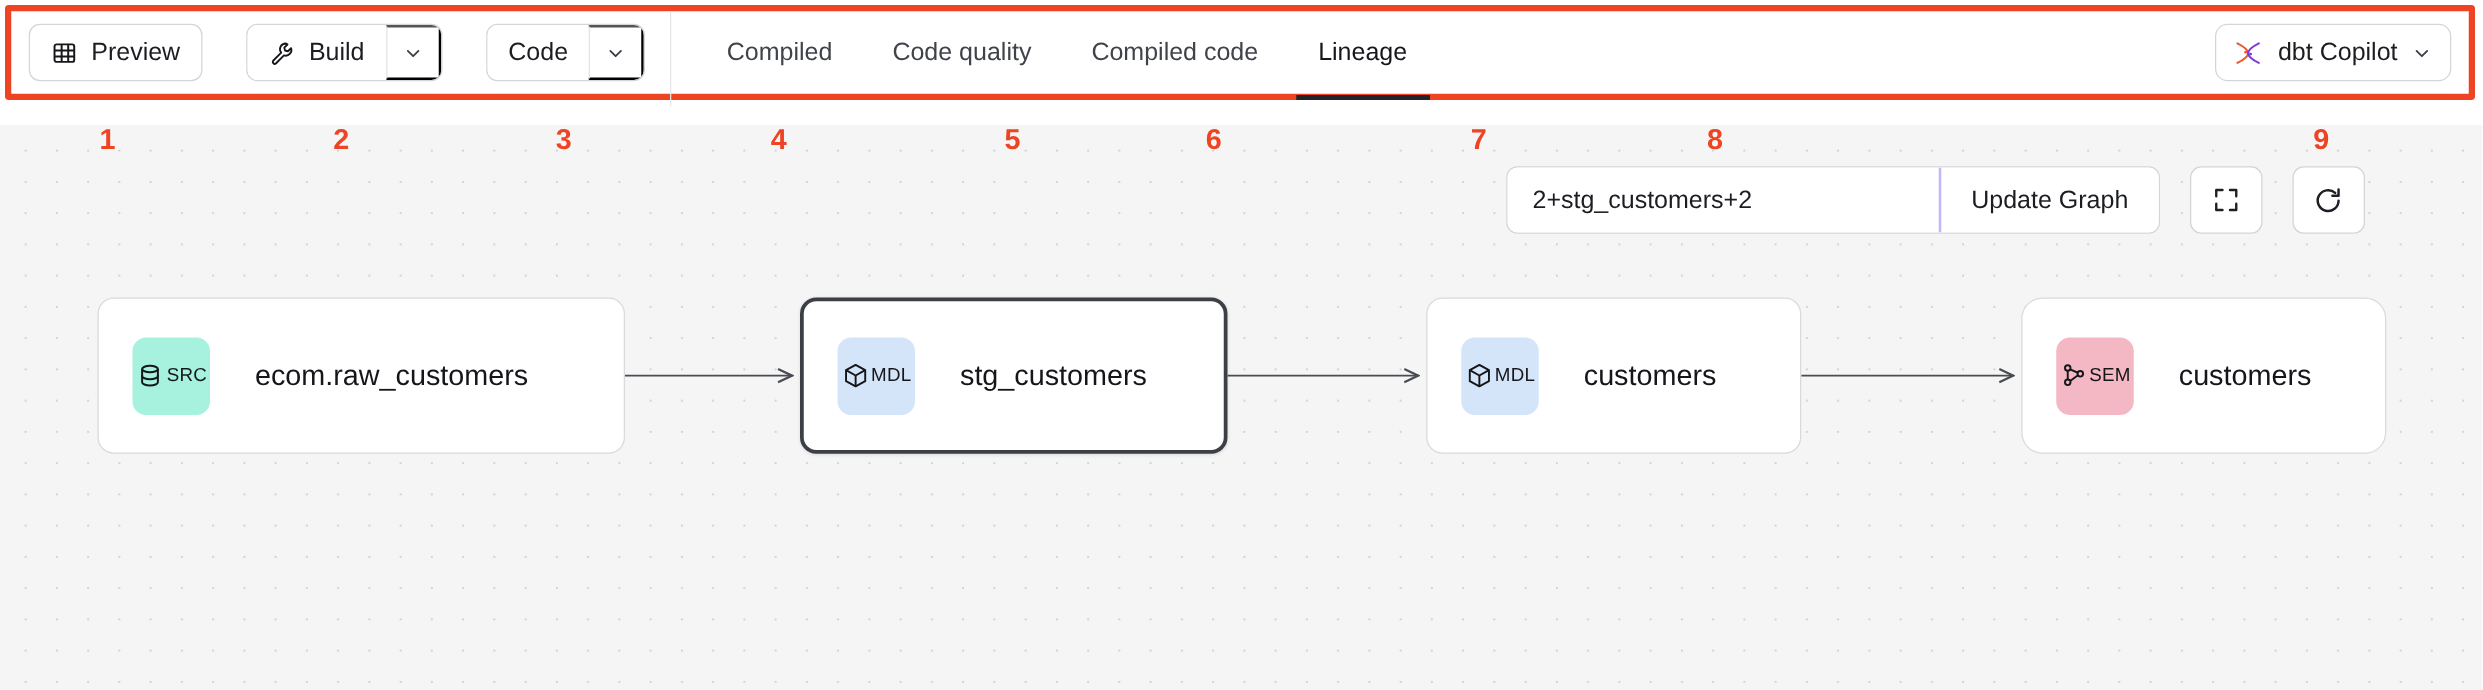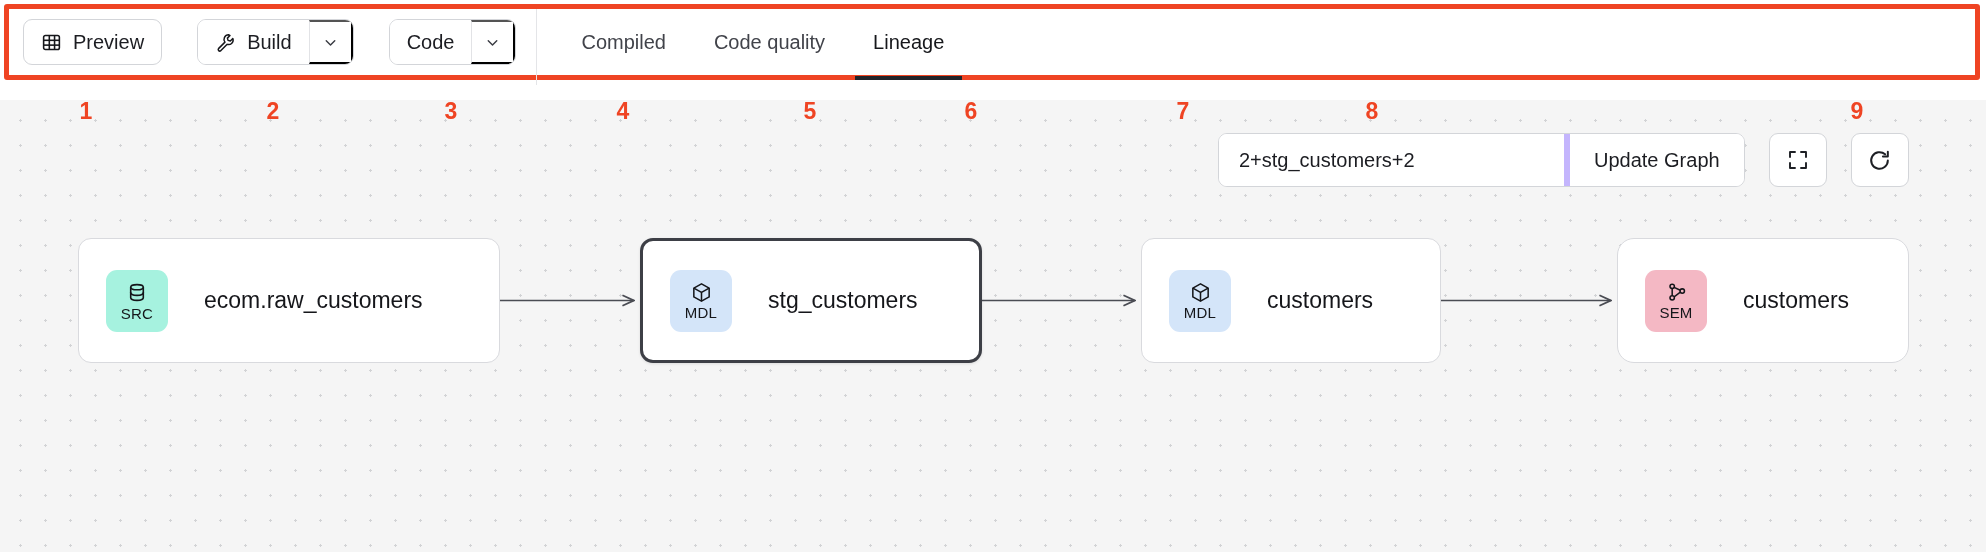--- a/index.html
+++ b/index.html
@@ -96,36 +96,36 @@
     width: 1986px; height: 452px;
     background-color: #f5f5f5;
     background-image: radial-gradient(#d2d3d5 1.1px, transparent 1.2px);
     background-size: 25px 25px;
     background-position: 8px 8px;
   }
 
   
   .graph-controls {
     position: absolute; left: 1205px; top: 133px;
-    display: flex; align-items: center; gap: 24px; margin-left: 13px;
+    display: flex; align-items: center; gap: 24px;
   }
   .search-group {
     display: flex; align-items: stretch;
     height: 54px;
     border: 1px solid #d3d5d9; border-radius: 9px;
     background: #ffffff; overflow: hidden;
   }
   .search-input {
     width: 345px; border: none; outline: none;
     padding: 0 20px; font-size: 20px; color: #1c1d22;
     background: #ffffff; font-family: "Liberation Sans", sans-serif;
   }
   .update-btn {
     display: flex; align-items: center; justify-content: center;
-    padding: 0 24px; border: none; border-left: 6px solid #c4b5fd;
+    padding: 0 24px; border: none; border-left: 2px solid #c4b5fd;
     background: #ffffff; font-size: 20px; color: #1c1d22;
     cursor: pointer; white-space: nowrap;
     font-family: "Liberation Sans", sans-serif;
   }
   .icon-btn {
     width: 58px; height: 54px;
     display: flex; align-items: center; justify-content: center;
     border: 1px solid #d3d5d9; border-radius: 9px;
     background: #ffffff; cursor: pointer;
   }
@@ -139,21 +139,21 @@
     border-radius: 13px;
     padding-left: 27px;
     height: 125px;
   }
   .node.selected {
     border: 3px solid #3d3f46;
     box-shadow: 0 1px 3px rgba(0,0,0,.1);
   }
   .badge {
     width: 62px; height: 62px; border-radius: 11px;
-    display: flex; flex-direction: column; align-items: center; justify-content: center;
+    display: flex; flex-direction: row; align-items: center; justify-content: center;
     gap: 1px; flex: none;
   }
   .badge-label { font-size: 15px; color: #15161a; letter-spacing: .2px; line-height: 1; }
   .node-label { margin-left: 36px; font-size: 23px; color: #15161a; white-space: nowrap; }
 
   
   .edges { position: absolute; left: 0; top: 0; width: 1986px; height: 552px; pointer-events: none; }
 </style>
 </head>
 <body>
@@ -213,25 +213,44 @@
 
       <div class="vsep"></div>
 
       <div class="tabs">
         <div class="tab">
           <span>Compiled</span>
         </div>
         <div class="tab">
           <span>Code quality</span>
         </div>
+        <div class="tab">
+          <span>Compiled code</span>
+        </div>
         <div class="tab active">
           <span>Lineage</span>
         </div>
       </div>
 
+      <button class="copilot">
+        <span class="icon">
+          <svg width="25" height="25" viewBox="0 0 32 32" fill="none" stroke-width="2.1" stroke-linecap="round">
+            <path d="M5 6 C13 10, 16 13, 16 16 C16 19, 13 22, 5 26" stroke="#f0572a"></path>
+            <path d="M27 6 C19 10, 16 13, 16 16 C16 19, 19 22, 27 26" stroke="#7a3bd6"></path>
+            <circle cx="13.5" cy="15" r="1.5" fill="#f0572a" stroke="none"></circle>
+            <circle cx="18.5" cy="17" r="1.5" fill="#7a3bd6" stroke="none"></circle>
+          </svg>
+        </span>
+        <span>dbt Copilot</span>
+        <span class="icon">
+          <svg width="17" height="17" viewBox="0 0 24 24" fill="none" stroke="#3a3c43" stroke-width="2" stroke-linecap="round" stroke-linejoin="round">
+            <polyline points="6,9.5 12,15.5 18,9.5"></polyline>
+          </svg>
+        </span>
+      </button>
 
     </div>
   </div>
 
   <div class="canvas"></div>
 
   <div class="marker" style="left:86px">1</div>
   <div class="marker" style="left:273px">2</div>
   <div class="marker" style="left:451px">3</div>
   <div class="marker" style="left:623px">4</div>

